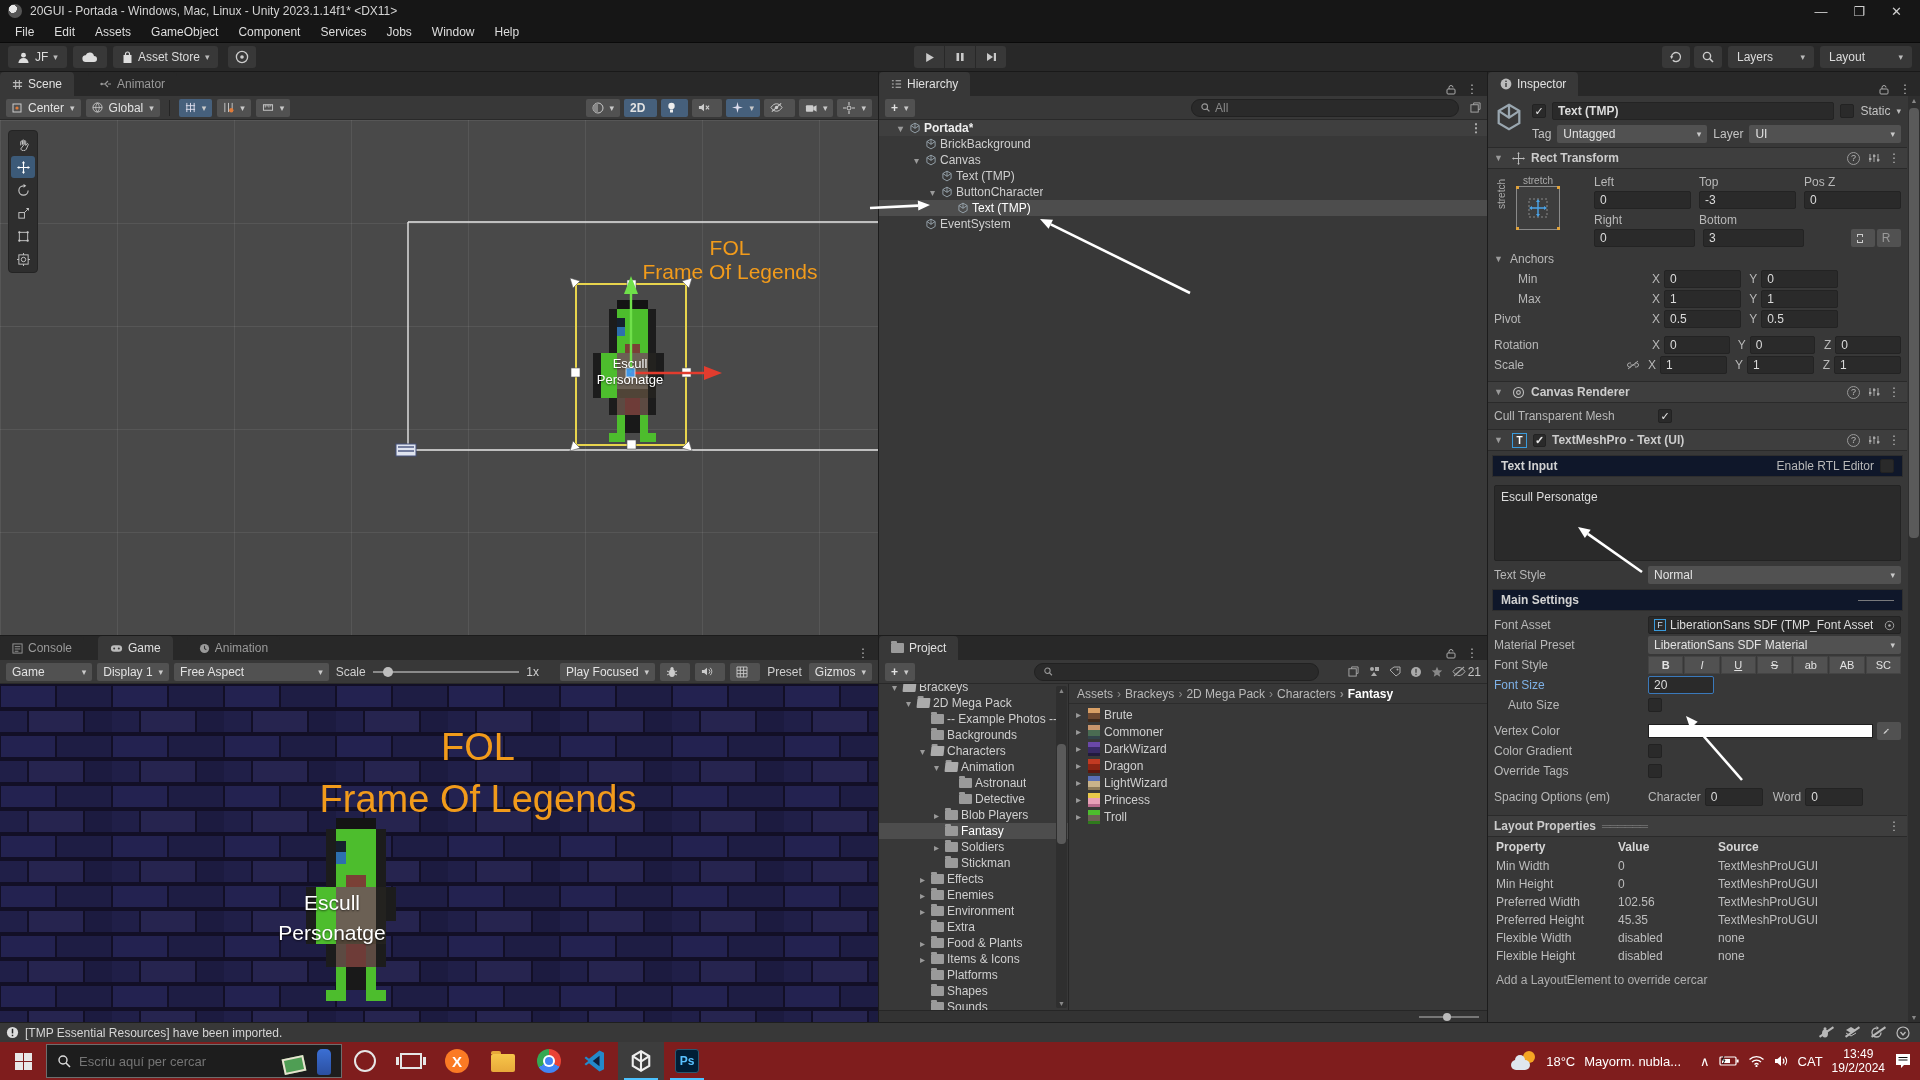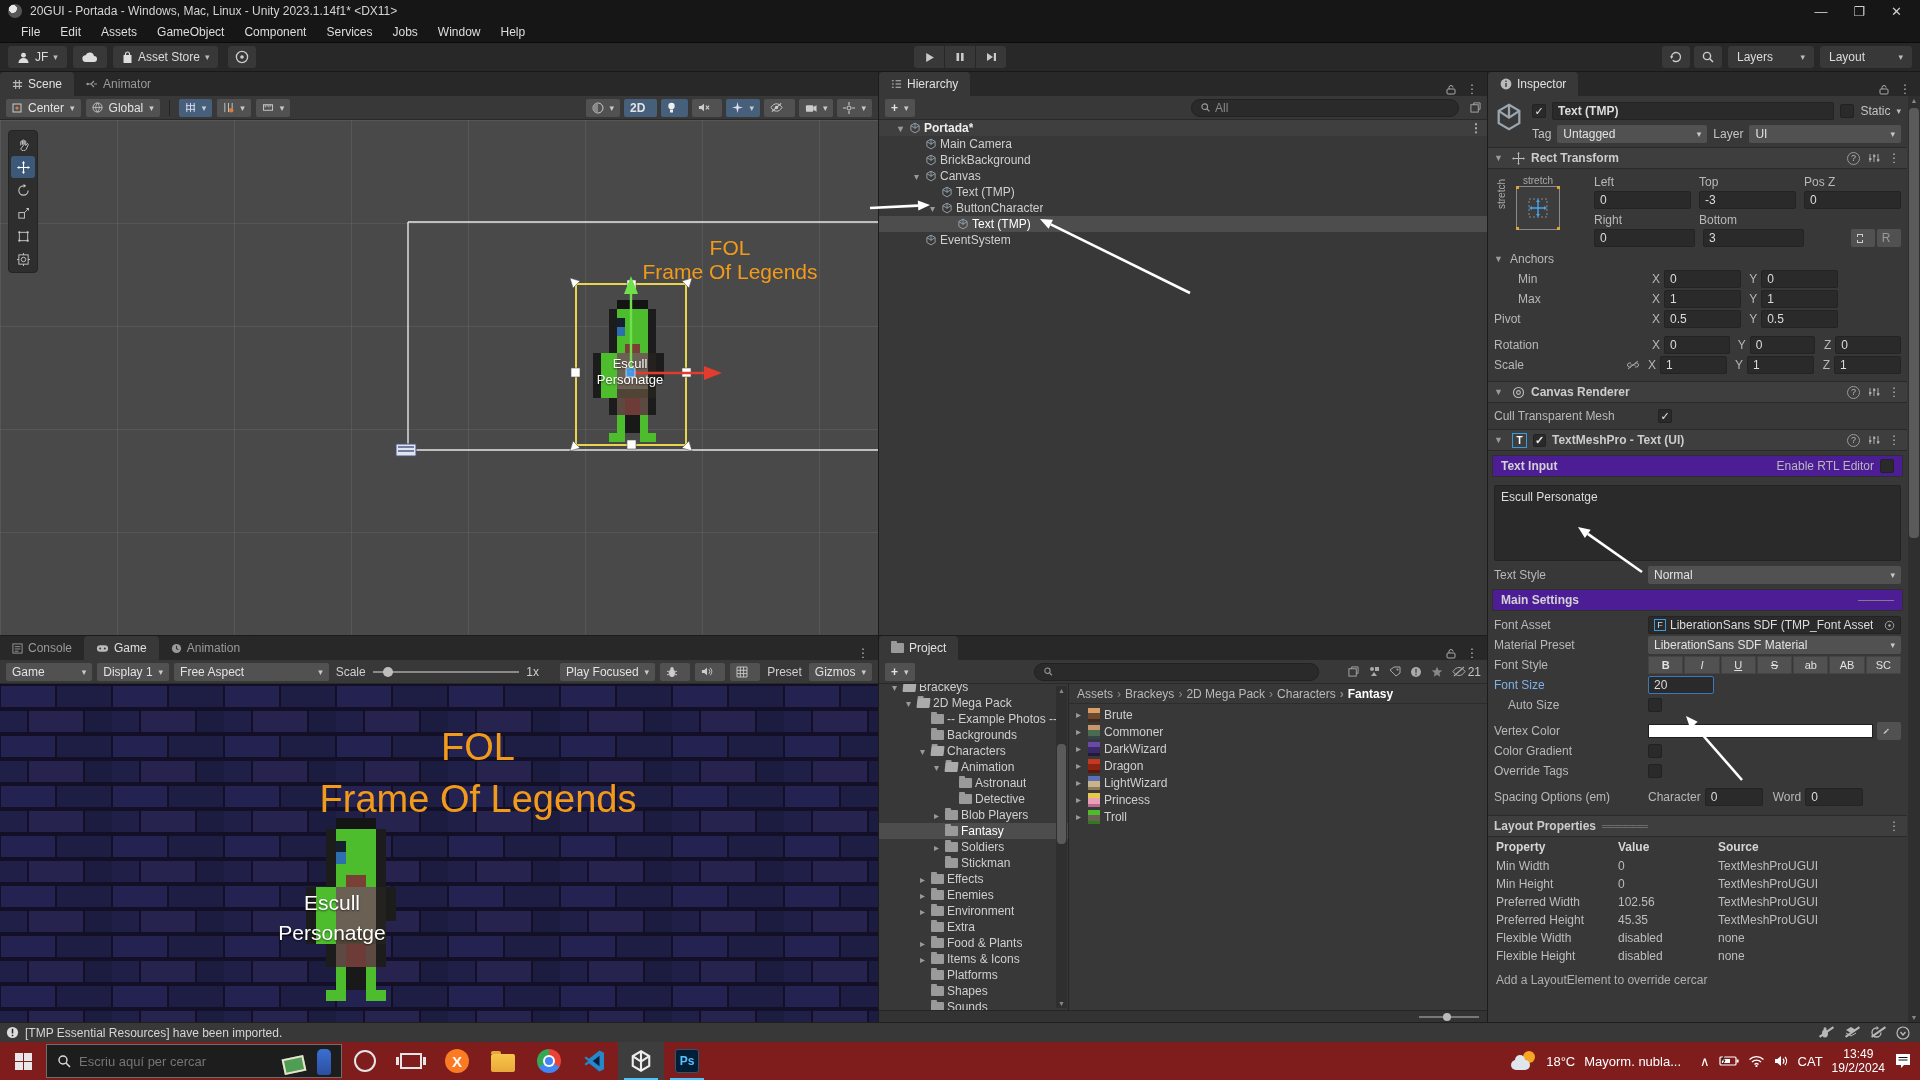--- a/index.html
+++ b/index.html
@@ -6,40 +6,40 @@
 html,body{width:1920px;height:1080px;overflow:hidden}
 body{font-family:"Liberation Sans",sans-serif;font-size:12px;color:#c4c4c4;background:#383838;position:relative}
 svg{display:block}
 .prewrap{white-space:pre-line}
 
 
 .titlebar{height:22px;background:#161616;display:flex;align-items:center;gap:8px;padding:0 8px;color:#d4d4d4}
 .unity-logo{width:14px;height:14px;border-radius:50%;background:radial-gradient(circle at 35% 35%,#e8e8e8 0 30%,#555 31% 100%)}
 .winbtns{margin-left:auto;display:flex;gap:26px;padding-right:10px;color:#cfcfcf;font-size:13px}
 .winbtns span{cursor:default}
-.menubar{height:20px;background:#161616;display:flex;align-items:center;padding:0 12px;gap:2px}
+.menubar{height:20px;background:#161616;display:flex;align-items:center;padding:0 6px;gap:2px}
 .menu-item{padding:1px 9px;color:#dedede}
 .toolbar{height:30px;background:#282828;border-top:1px solid #0a0a0a;border-bottom:1px solid #191919;display:flex;align-items:center;padding:0 8px;position:relative}
 .tb-btn{background:#383838;height:22px;border-radius:3px;display:flex;align-items:center;gap:5px;padding:0 9px;color:#dcdcdc;margin-right:6px}
 .tb-btn svg{flex:none}
 .caret{font-size:9px;color:#bbb}
 .play-group{position:absolute;left:50%;transform:translateX(-50%);display:flex;gap:1px}
 .play-btn{width:30px;height:22px;background:#383838;display:flex;align-items:center;justify-content:center}
 .play-btn:first-child{border-radius:3px 0 0 3px}
 .play-btn:last-child{border-radius:0 3px 3px 0}
 .tb-right{margin-left:auto;display:flex;align-items:center}
 .tb-icon{width:28px;height:22px;background:#383838;border-radius:3px;display:flex;align-items:center;justify-content:center;margin-left:4px}
 
 
 .workspace{display:flex;height:950px;background:#282828}
 .col-left{width:878px;display:flex;flex-direction:column}
 .col-mid{width:610px;display:flex;flex-direction:column;border-left:1px solid #1c1c1c;border-right:1px solid #1c1c1c}
 .col-right{width:432px;display:flex;flex-direction:column}
 .panel{display:flex;flex-direction:column;background:#383838}
-.ptabs{height:24px;background:#282828;display:flex;align-items:flex-end;gap:0;padding-left:0;flex:none}
+.ptabs{height:24px;background:#282828;display:flex;align-items:flex-end;gap:14px;padding-left:0;flex:none}
 .ptab{height:24px;padding:0 12px;display:flex;align-items:center;gap:5px;color:#9a9a9a;background:#282828;border-radius:4px 4px 0 0}
 .ptab.active{background:#383838;color:#e0e0e0}
 .ptab-right{margin-left:auto;display:flex;align-items:center;gap:10px;padding:0 8px;color:#aaa}
 .ptoolbar{height:24px;background:#383838;border-bottom:1px solid #292929;display:flex;align-items:center;gap:5px;padding:0 6px;flex:none}
 .dd{background:#515151;border-radius:2px;color:#e2e2e2;display:inline-flex;align-items:center;gap:6px;height:18px;padding:0 6px;white-space:nowrap}
 .dd::after{content:"▾";font-size:9px;color:#c9c9c9}
 .dd.noarrow::after{content:""}
 .search{background:#2a2a2a;border:1px solid #212121;border-radius:9px;height:18px;display:flex;align-items:center;gap:4px;padding:0 8px;color:#888}
 .search input{background:transparent;border:none;outline:none;color:#ddd;font-family:inherit;font-size:12px;width:100%}
 .tri{color:#9a9a9a;font-size:10px;width:11px;flex:none;text-align:center}
@@ -94,21 +94,21 @@
 .insp-body{flex:1;overflow:hidden;position:relative;padding-right:13px}
 .irow{display:flex;align-items:center;min-height:20px;padding:0 6px;gap:4px}
 .ilbl{width:150px;color:#b8b8b8;flex:none;white-space:nowrap}
 .inp{background:#2a2a2a;border:1px solid #232323;border-radius:2px;color:#dcdcdc;height:18px;display:flex;align-items:center;padding:0 5px;overflow:hidden;white-space:nowrap}
 .inp.focus{border-color:#3a79bb}
 .cb{width:14px;height:14px;background:#2a2a2a;border:1px solid #222;border-radius:2px;display:flex;align-items:center;justify-content:center;color:#e8e8e8;font-size:11px;flex:none}
 .sect-h{height:22px;background:#3e3e3e;border-top:1px solid #2a2a2a;border-bottom:1px solid #2a2a2a;display:flex;align-items:center;gap:6px;padding:0 6px;font-weight:bold;color:#cccccc;flex:none}
 .sect-h .right{margin-left:auto;display:flex;align-items:center;gap:8px;color:#aaa;font-weight:normal}
 .qi{width:13px;height:13px;border-radius:50%;border:1px solid #999;color:#bbb;font-size:9px;display:flex;align-items:center;justify-content:center}
 .dots{color:#bbb;letter-spacing:1px}
-.subhdr{height:22px;background:#4c1d95;border:1px solid #2e2e2e;display:flex;align-items:center;padding:0 8px;font-weight:bold;color:#d2d2d2;margin:4px 4px 0 4px}
+.subhdr{height:22px;background:#0f172a;border:1px solid #2e2e2e;display:flex;align-items:center;padding:0 8px;font-weight:bold;color:#d2d2d2;margin:4px 4px 0 4px}
 .fold{color:#9a9a9a;font-size:9px;width:12px;flex:none}
 .axis{color:#b8b8b8;width:12px;text-align:right;flex:none}
 .anchor-widget{width:44px;height:44px;border:1px solid #8a8a8a;position:relative;background:#3d3d3d;flex:none}
 .anchor-widget .dot{position:absolute;width:3px;height:3px;background:#e2a33a}
 .anchor-widget svg{position:absolute;left:11px;top:11px}
 .ltab-row{display:flex;height:18px;align-items:center;padding:0 8px;color:#bdbdbd}
 .ltab-row.hd{color:#d6d6d6;font-weight:bold;height:20px}
 .ltab-row .c1{width:122px;flex:none}
 .ltab-row .c2{width:100px;flex:none}
 .swatch{height:14px;background:#fff;border:1px solid #1e1e1e;flex:1}
@@ -596,26 +596,20 @@
         </span>
       </div>
       <div class="tree">
         <div class="hrow scene-root" style="padding-left:16px">
           <span class="tri">▾</span>
           <svg class="cube">
               <use href="#cubeic"></use>
             </svg>
           <span class="hlabel">Portada*</span>
           <span class="dots" style="margin-left:auto">⋮</span>
-        </div>
-        <div class="hrow" style="padding-left:46px">
-          <svg class="cube">
-              <use href="#cubeic"></use>
-            </svg>
-          <span class="hlabel">Main Camera</span>
         </div>
         <div class="hrow" style="padding-left:46px">
           <svg class="cube">
               <use href="#cubeic"></use>
             </svg>
           <span class="hlabel">BrickBackground</span>
         </div>
         <div class="hrow" style="padding-left:32px">
           <span class="tri">▾</span>
           <svg class="cube">

